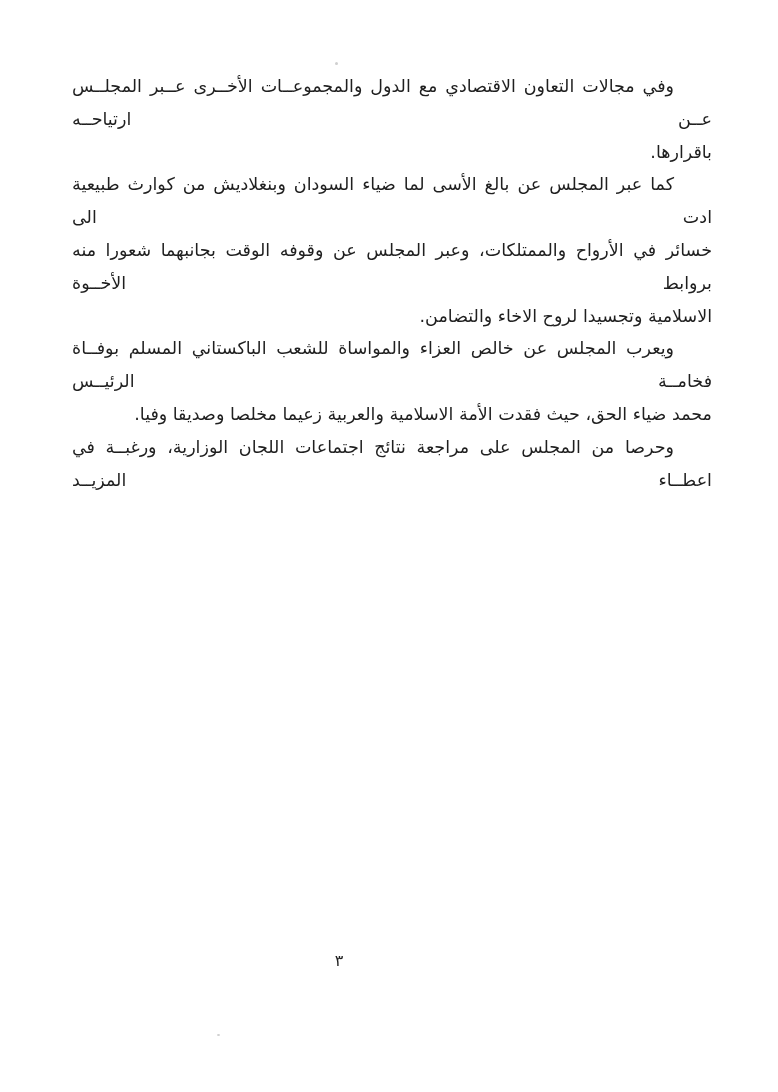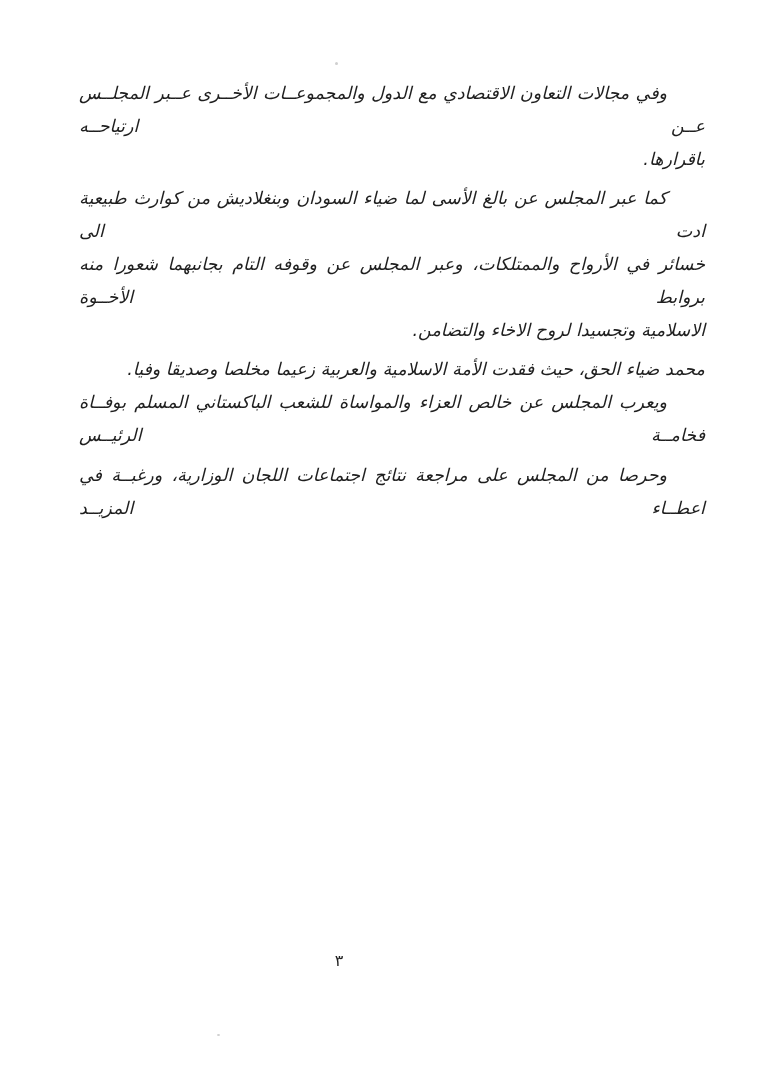--- a/index.html
+++ b/index.html
@@ -20,21 +20,21 @@
   .textblock {
     position: absolute;
     top: 70px;
     left: 72px;
     width: 640px;
     direction: rtl;
     font-size: 17.5px;
     line-height: 32.8px;
     -webkit-font-smoothing: antialiased;
   }
-  .para { margin: 7px; padding: 0; font-style: italic; }
+  .para { margin: 0; padding: 0; }
   .line {
     text-align: justify;
     text-align-last: justify;
     white-space: normal;
   }
   .line.first {
     text-indent: 38px;
   }
   .line.last {
     text-align: center;
@@ -64,27 +64,27 @@
 
   <div class="textblock">
 
     <div class="para">
       <div class="line first">وفي مجالات التعاون الاقتصادي مع الدول والمجموعــات الأخــرى عــبر المجلــس عــن ارتياحــه</div>
       <div class="line last">باقرارها.</div>
     </div>
 
     <div class="para">
       <div class="line first">كما عبر المجلس عن بالغ الأسى لما ضياء السودان وبنغلاديش من كوارث طبيعية ادت الى</div>
-      <div class="line">خسائر في الأرواح والممتلكات، وعبر المجلس عن وقوفه التام بجانبهما شعورا منه بروابط الأخــوة</div>
+      <div class="line">خسائر في الأرواح والممتلكات، وعبر المجلس عن وقوفه الوقت بجانبهما شعورا منه بروابط الأخــوة</div>
       <div class="line last">الاسلامية وتجسيدا لروح الاخاء والتضامن.</div>
     </div>
 
     <div class="para">
+      <div class="line first">ويعرب المجلس عن خالص العزاء والمواساة للشعب الباكستاني المسلم بوفــاة فخامــة الرئيــس</div>
       <div class="line last">محمد ضياء الحق، حيث فقدت الأمة الاسلامية والعربية زعيما مخلصا وصديقا وفيا.</div>
-      <div class="line first">ويعرب المجلس عن خالص العزاء والمواساة للشعب الباكستاني المسلم بوفــاة فخامــة الرئيــس</div>
     </div>
 
     <div class="para">
       <div class="line first">وحرصا من المجلس على مراجعة نتائج اجتماعات اللجان الوزارية، ورغبــة في اعطــاء المزيــد</div>
     </div>
 
   </div>
 
   <div class="pagenum">٣</div>
 

